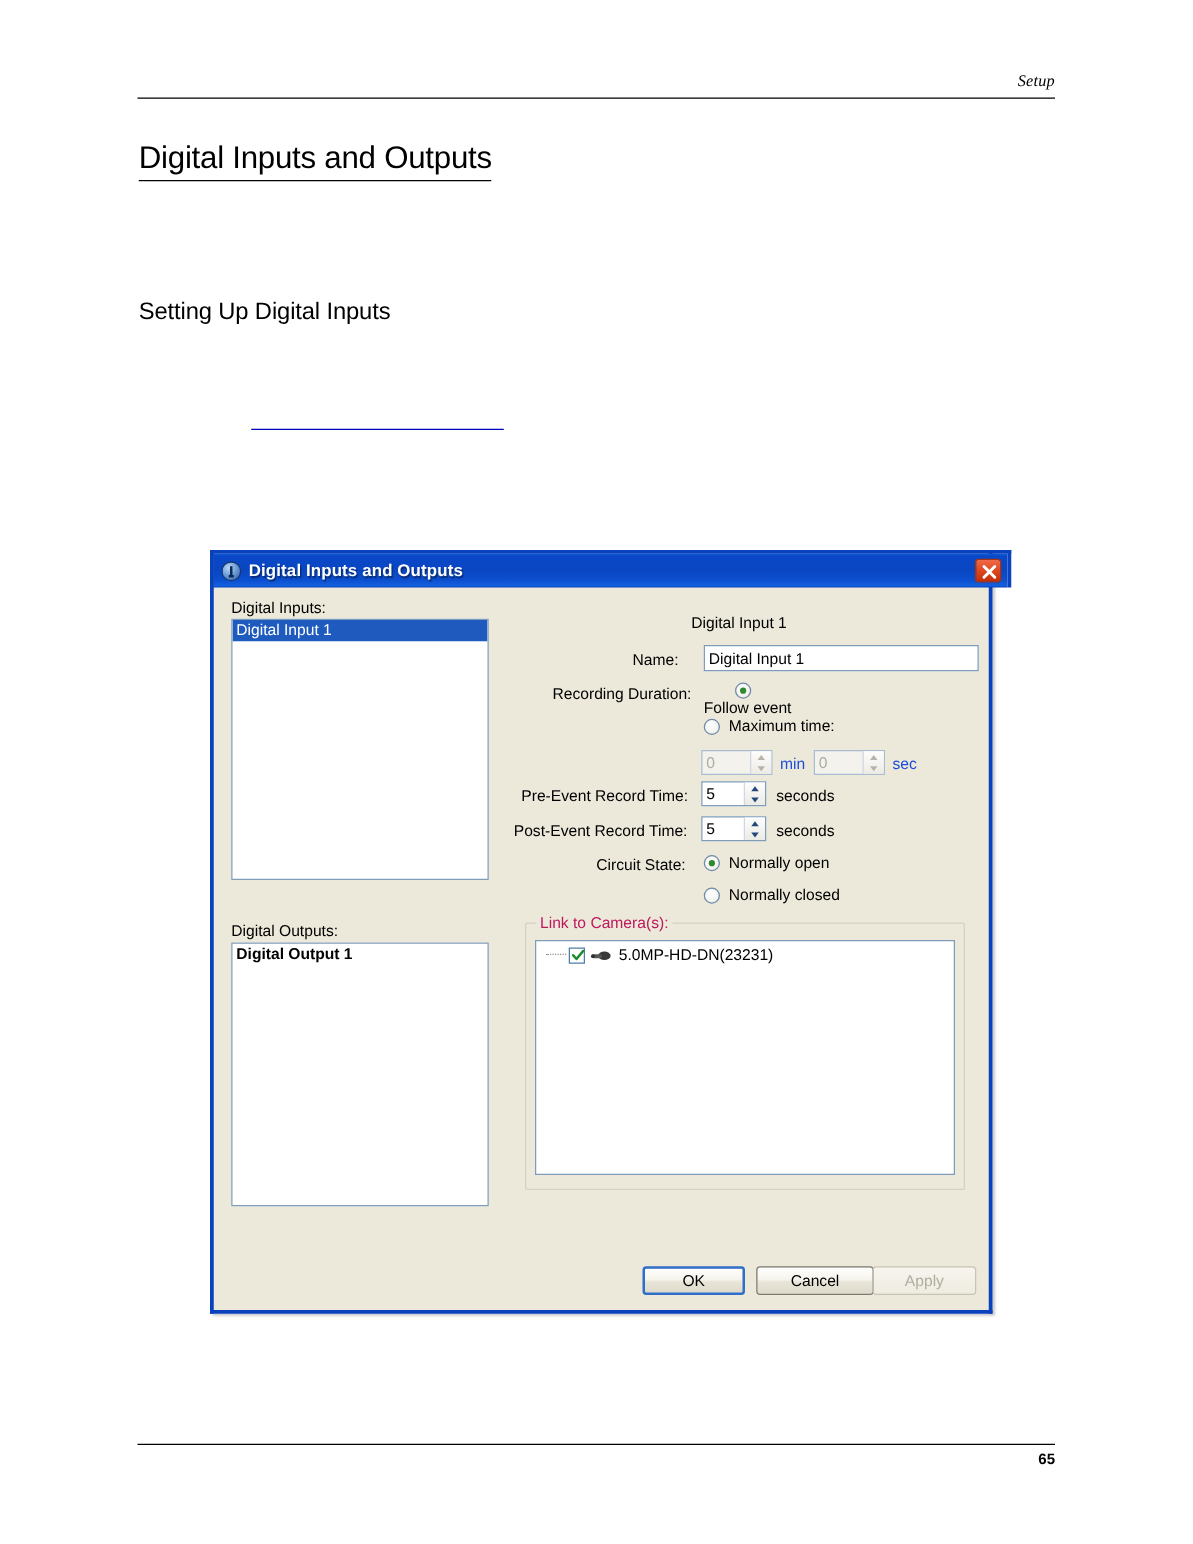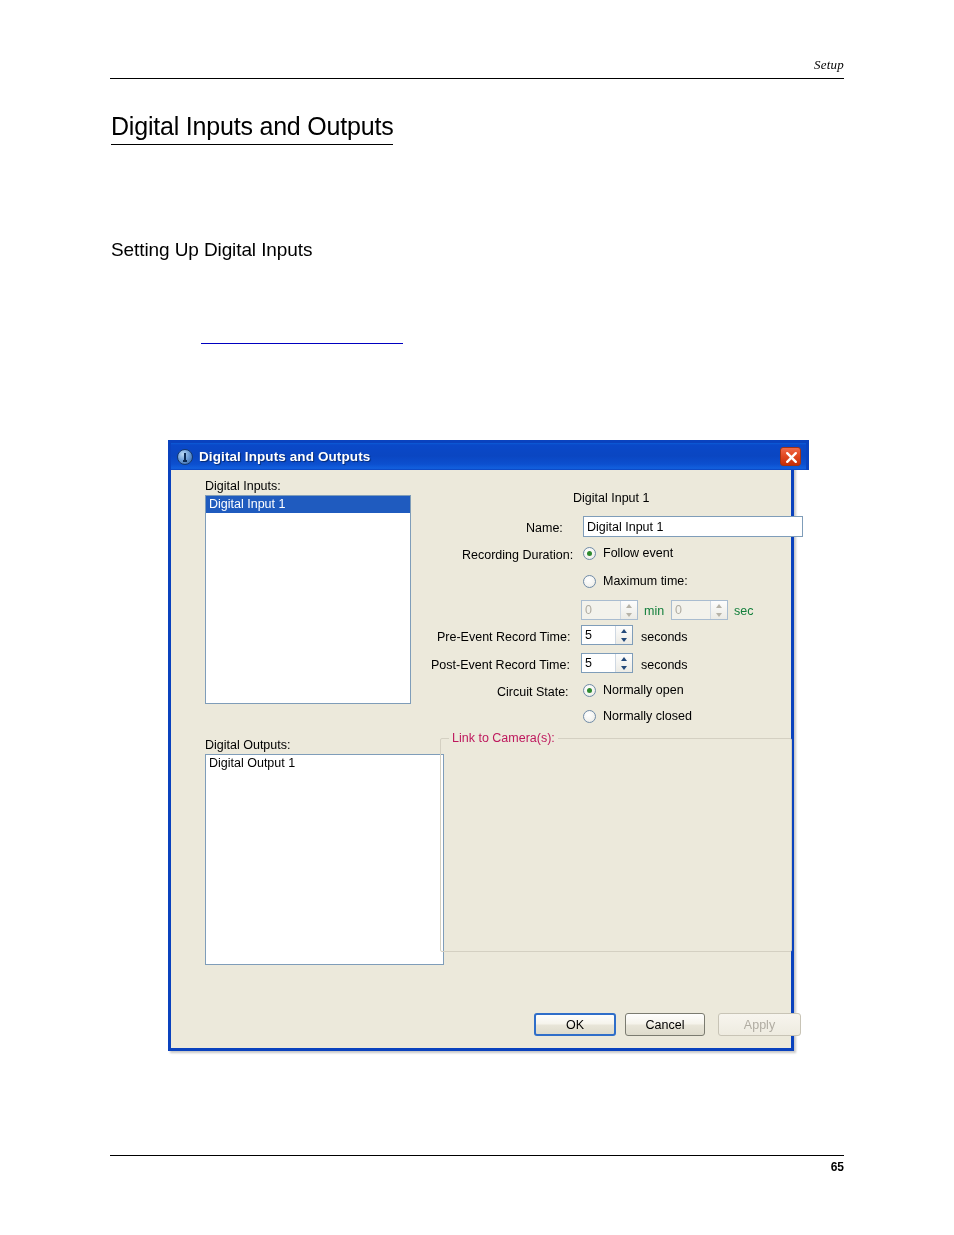--- a/index.html
+++ b/index.html
@@ -164,31 +164,30 @@
     cursor: pointer;
     flex: 0 0 auto;
     margin-right: 2px;
   }
   .close-btn svg { position:absolute; left:3px; top:2px; }
 
   .dlg-body {
     position: relative;
     width: 620px;
     height: 581px;
-    margin-left: 20px;
   }
 
   
   .lbl {
     position: absolute;
     font-size: 12.5px;
     color: #000;
     white-space: nowrap;
   }
-  .lbl.disabled { color: #15803d; }
+  .lbl.disabled { color: #1d4ed8; }
 
   
   .listbox {
     position: absolute;
     background: #fff;
     border: 1px solid #7f9db9;
     box-sizing: border-box;
     overflow: hidden;
   }
   .list-item {
@@ -382,32 +381,32 @@
   </div>
 
   <div class="dlg-body">
 
     <div class="lbl" style="left:14px; top:9px;">Digital Inputs:</div>
     <div class="listbox" style="left:14px; top:25px; width:206px; height:209px;">
       <div class="list-item selected">Digital Input 1</div>
     </div>
 
     <div class="lbl" style="left:14px; top:268px;">Digital Outputs:</div>
-    <div class="listbox" style="left:14px; top:284px; width:239px; height:211px;">
+    <div class="listbox" style="left:14px; top:284px; width:206px; height:211px;font-weight:bold;">
       <div class="list-item">Digital Output 1</div>
     </div>
 
     <div class="lbl" style="left:382px; top:21px;">Digital Input 1</div>
 
     <div class="lbl" style="left:335px; top:51px;">Name:</div>
     <input class="textinput" style="left: 392px; top: 46px; width: 220px; height: 21px;" value="Digital Input 1">
 
     <div class="lbl" style="left:271px; top:78px;">Recording Duration:</div>
 
-    <div class="radio-row" style="left:392px; top:76px;">
+    <div class="radio-row" style="left:392px; top:76px;flex-direction:column;">
       <span class="radio checked"></span>
       <span>Follow event</span>
     </div>
 
     <div class="radio-row" style="left:392px; top:104px;">
       <span class="radio"></span>
       <span>Maximum time:</span>
     </div>
 
     <div class="spin disabled" style="left:390px; top:130px; width:57px;">
@@ -454,22 +453,40 @@
       <span>Normally open</span>
     </div>
     <div class="radio-row" style="left:392px; top:239px;">
       <span class="radio"></span>
       <span>Normally closed</span>
     </div>
 
     <div class="groupbox" style="left:249px; top:268px; width:352px; height:214px;">
       <span class="gb-title">Link to Camera(s):</span>
     </div>
+    <div class="treebox" style="left:257px; top:282px; width:336px; height:188px;">
+      <div class="tree-item">
+        <span class="tree-dots"></span>
+        <span class="tree-check">
+          <svg width="11" height="11" viewBox="0 0 11 11" aria-hidden="true">
+            <path d="M1.5 5.2 L4.2 8.2 L9.5 1.8" stroke="#1c8a28" stroke-width="2" fill="none" stroke-linecap="round" stroke-linejoin="round"></path>
+          </svg>
+        </span>
+        <span class="cam-icon">
+          <svg width="17" height="11" viewBox="0 0 17 11" aria-hidden="true">
+            <ellipse cx="11.5" cy="5.6" rx="5" ry="3.4" fill="#3a3a3a"></ellipse>
+            <rect x="1.5" y="4.3" width="8" height="3.2" rx="1.4" fill="#55555a"></rect>
+            <circle cx="2.3" cy="5.9" r="1.5" fill="#2e2e2e"></circle>
+          </svg>
+        </span>
+        <span>5.0MP-HD-DN(23231)</span>
+      </div>
+    </div>
 
     <div class="btn default" style="left:343px; top:543px; width:82px;">OK</div>
-    <div class="btn" style="left:434px; top:543px; width:80px;">Cancel</div>
+    <div class="btn" style="left:434px; top:543px; width:94px;">Cancel</div>
     <div class="btn disabled" style="left:527px; top:543px; width:83px;">Apply</div>
 
   </div>
 </div>
 
 <div class="footer-rule"></div>
 <div class="page-number">65</div>
 
 </body></html>

